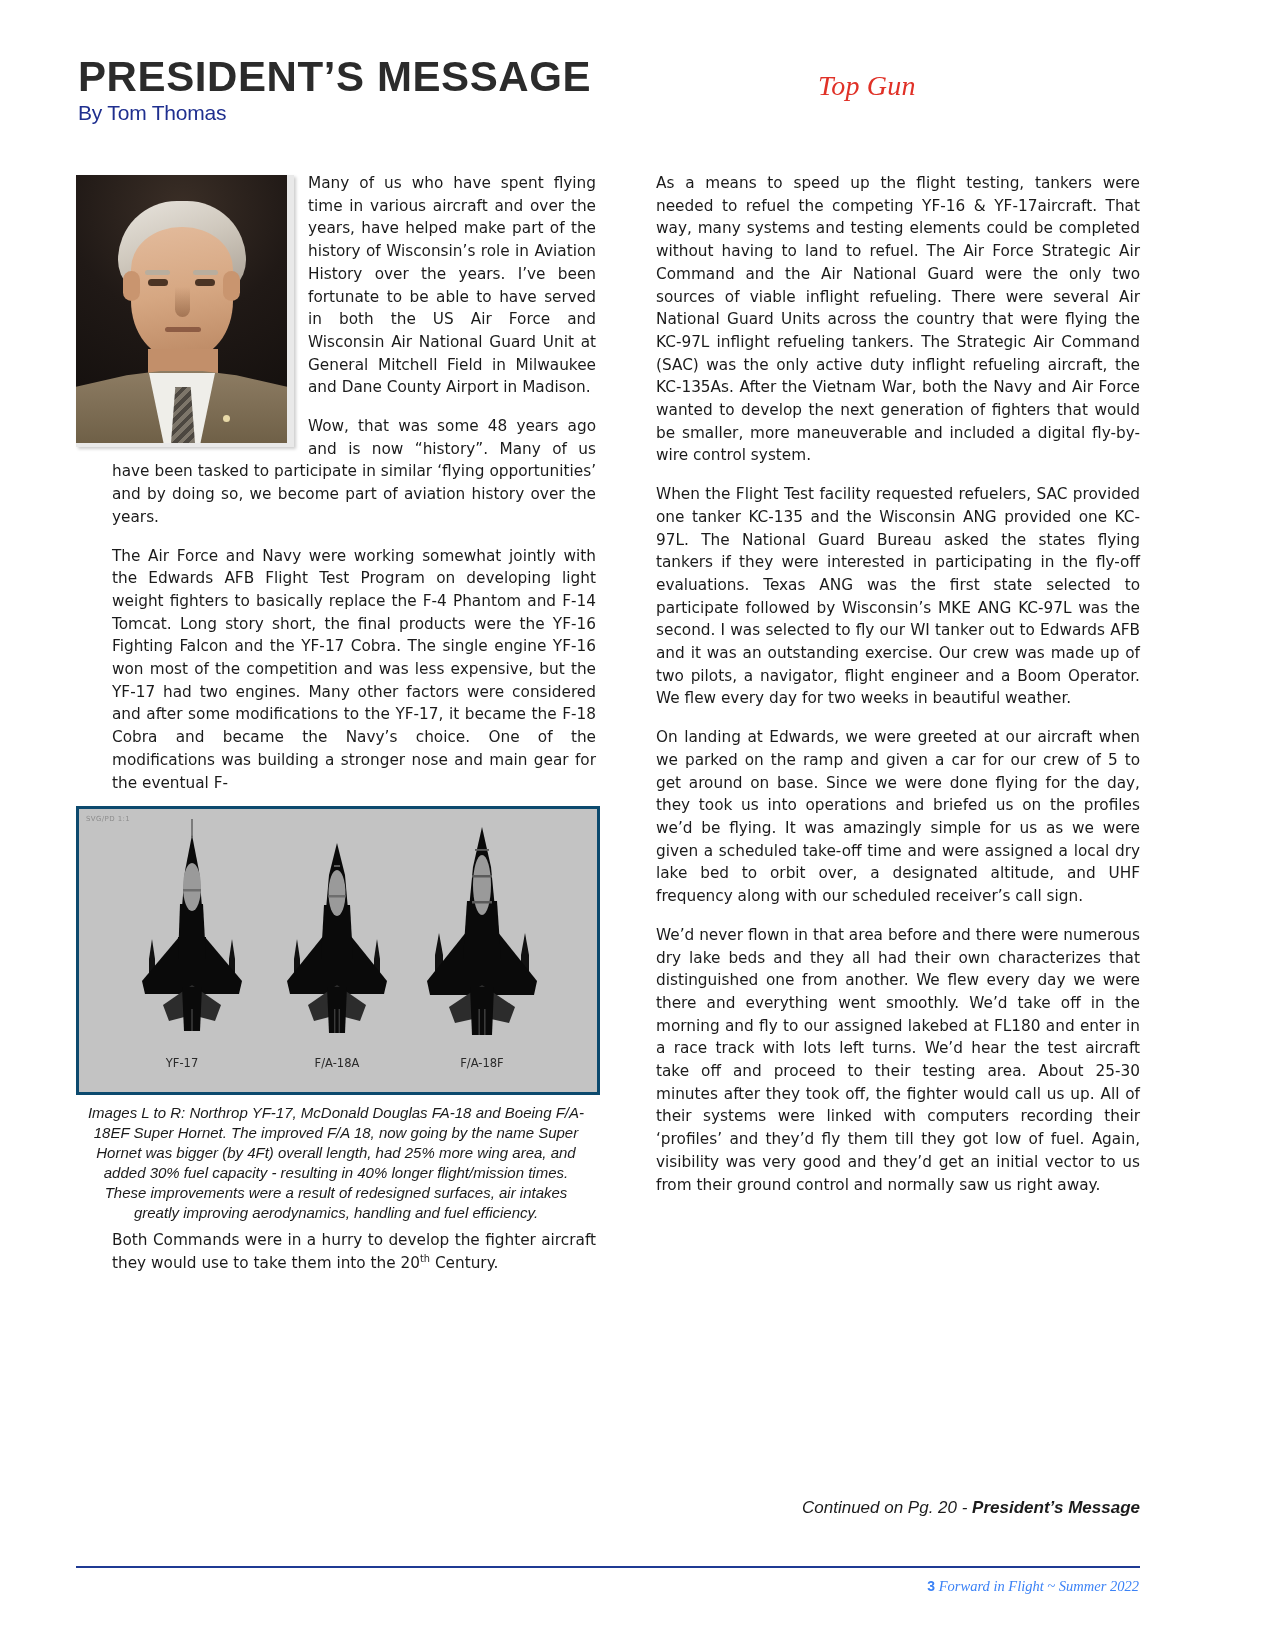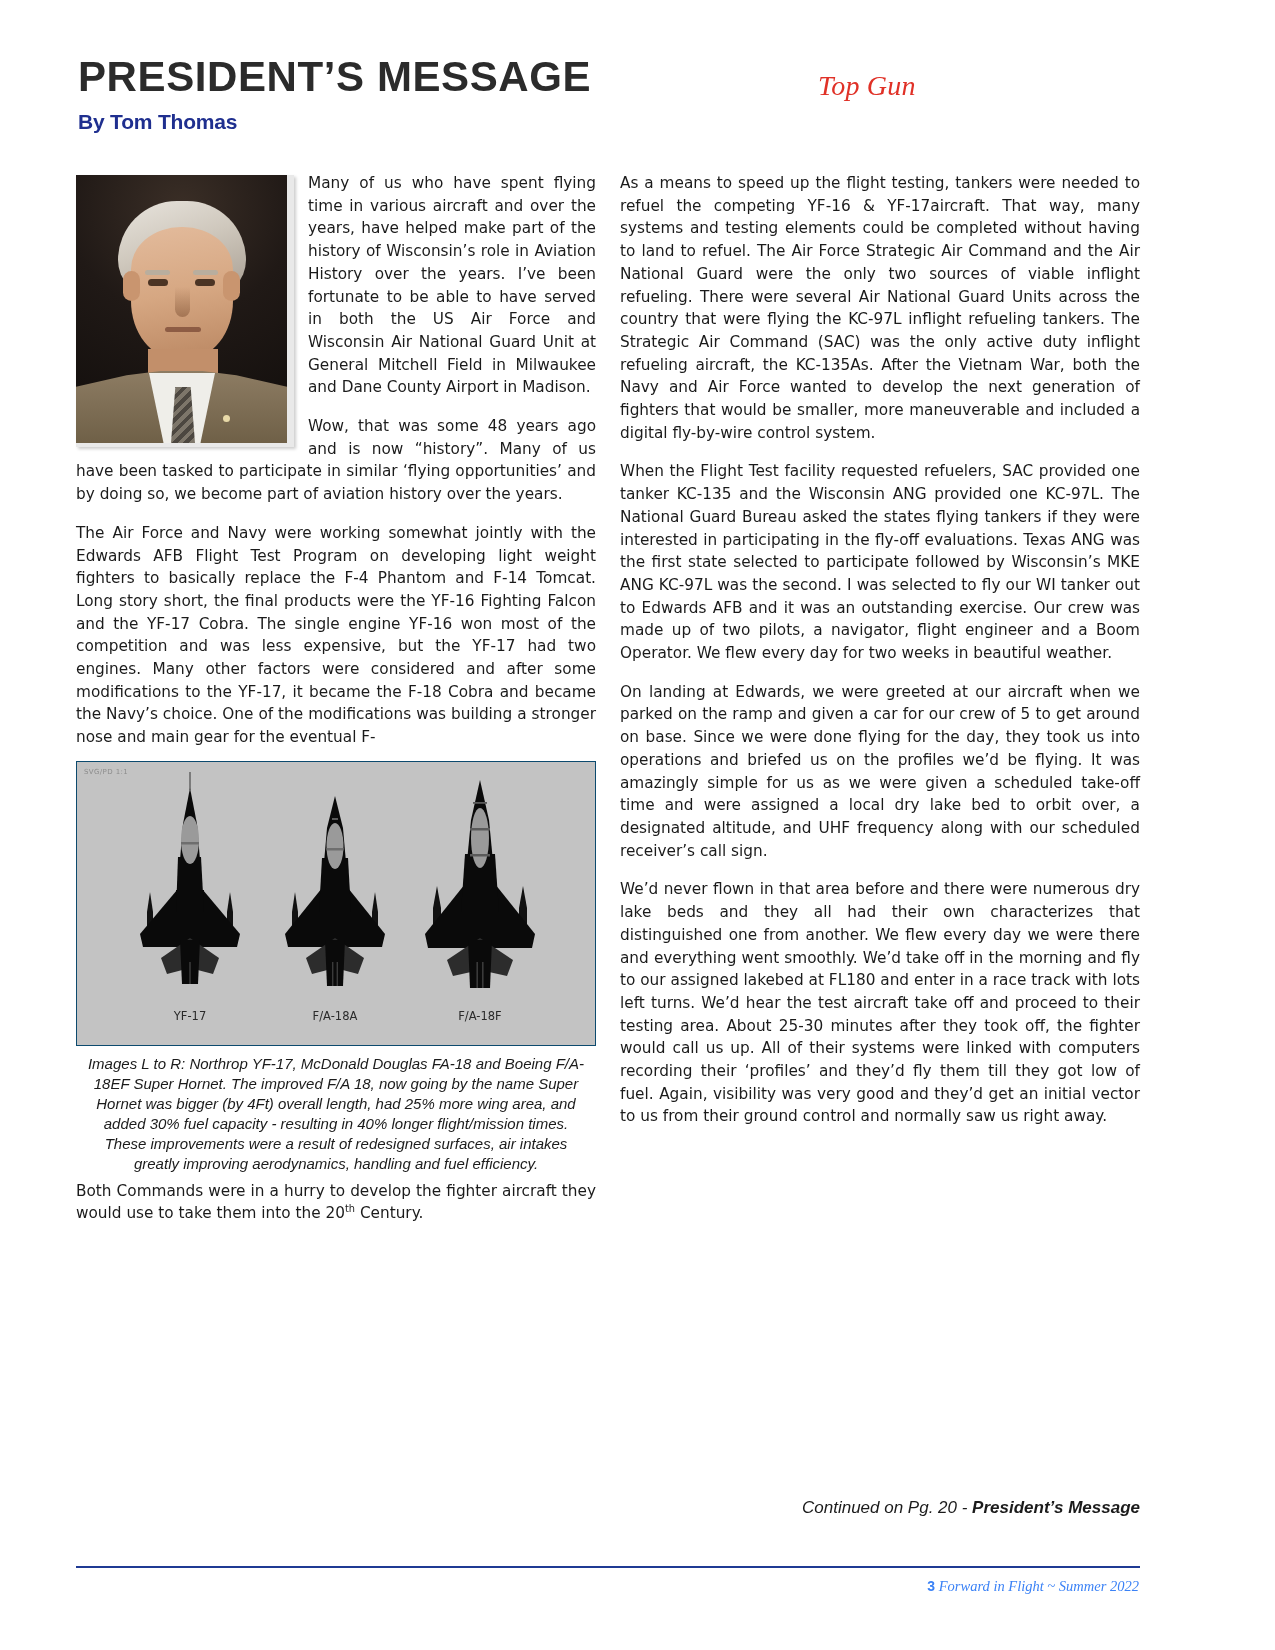--- a/index.html
+++ b/index.html
@@ -46,44 +46,45 @@
     top: 14px;
     font-family: "Liberation Serif", serif;
     font-style: italic;
     font-size: 28px;
     color: #e03127;
     letter-spacing: 0.2px;
   }
   .byline {
     position: absolute;
     left: 0;
-    top: 54px;
+    top: 45px;
     font-family: "Liberation Sans", sans-serif;
     font-size: 21px;
-    font-weight: 700;
+    font-weight: 400;
     color: #1f2f8f;
     letter-spacing: -0.2px;
   }
 
   
   .col {
     position: absolute;
     width: 520px;
     font-family: "DejaVu Sans", sans-serif;
     font-size: 15.3px;
     line-height: 1.485;
     text-align: justify;
     color: #1b1b1b;
   }
   .col-left  { left: 76px;  top: 172px; }
   .col-right { left: 620px; top: 172px; width: 520px; }
 
   .col p {
     margin: 0 0 16px 0;
     text-align: justify;
+    padding-left: 36px;
   }
   .col p.tight { margin-bottom: 12px; }
 
   
   .portrait-wrap {
     float: left;
     width: 218px;
     height: 272px;
     margin: 3px 14px 6px 0;
     position: relative;
@@ -196,21 +197,21 @@
 
   
   .figure {
     clear: both;
     margin: 6px 0 0 0;
     width: 520px;
   }
   .fig-img {
     width: 518px;
     height: 283px;
-    border: 1px solid #0c4a6e;
+    border: 3px solid #0c4a6e;
     background: #c3c3c3;
     position: relative;
     overflow: hidden;
   }
   .fig-watermark {
     position: absolute;
     left: 7px; top: 5px;
     font-family: "DejaVu Sans", sans-serif;
     font-size: 7px;
     color: #8c8c8c;
@@ -385,21 +386,21 @@
             <rect x="103" y="92" width="20" height="2.5" fill="#5a5a5a"></rect>
             <rect x="106" y="40" width="14" height="1.8" fill="#5a5a5a"></rect>
             <path d="M80,198 L113,176 L113,208 L86,214 Z" fill="#2c2c2c"></path>
             <path d="M146,198 L113,176 L113,208 L140,214 Z" fill="#2c2c2c"></path>
             <path d="M101,178 L125,178 L123,226 L103,226 Z" fill="#0a0a0a"></path>
             <rect x="109.4" y="200" width="1.6" height="26" fill="#3a3a3a"></rect>
             <rect x="115" y="200" width="1.6" height="26" fill="#3a3a3a"></rect>
           </g>
         </svg>
 
-        <span class="plane-label" style="left:58px;">YF-17</span>
+        <span class="plane-label" style="left:48px;">YF-17</span>
         <span class="plane-label" style="left:203px;">F/A-18A</span>
         <span class="plane-label" style="left:348px;">F/A-18F</span>
       </div>
 
       <div class="fig-caption">Images L to R: Northrop YF-17,  McDonald Douglas FA-18 and Boeing F/A-18EF Super Hornet. The improved F/A 18, now going by the name Super Hornet was bigger (by 4Ft) overall length, had 25% more wing area, and added 30% fuel capacity - resulting in 40% longer flight/mission times. These improvements were a result of redesigned surfaces, air intakes greatly improving aerodynamics, handling and fuel efficiency.</div>
     </div>
 
 
     <p><span>Both Commands were in a hurry to develop the fighter aircraft they would use to take them into the 20</span><sup class="ordinal">th</sup><span> Century.</span></p>
   </div>

